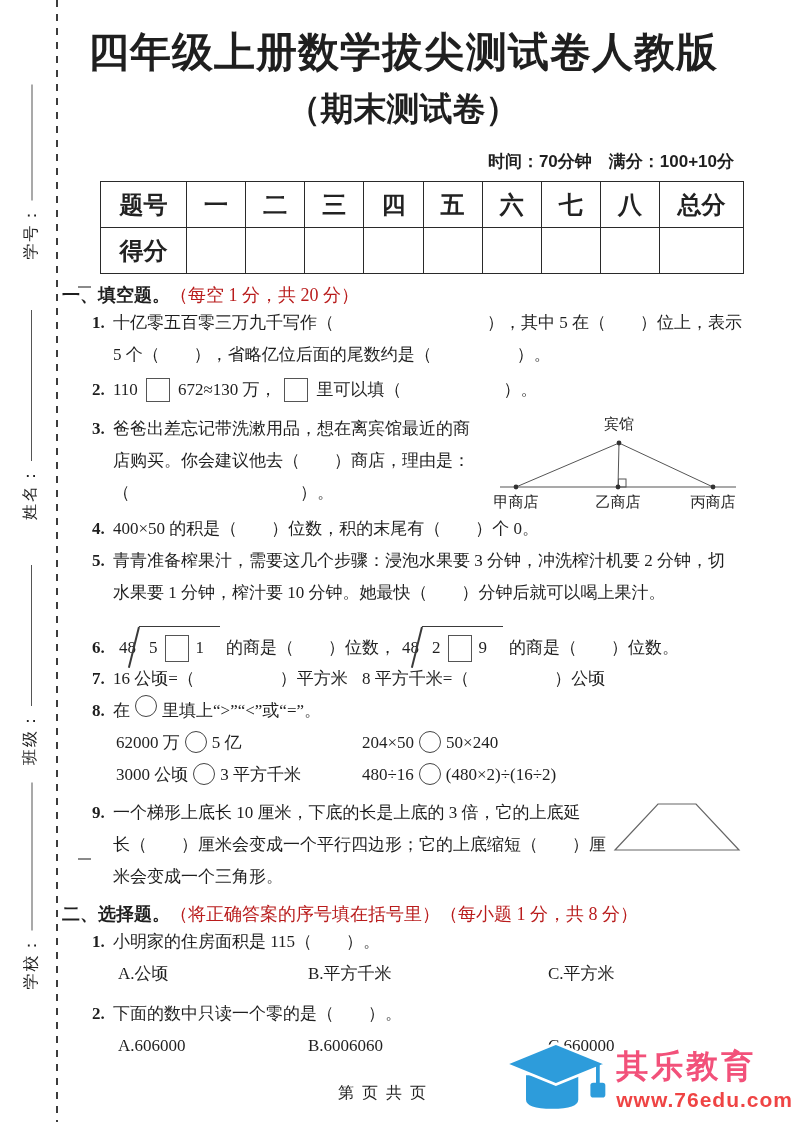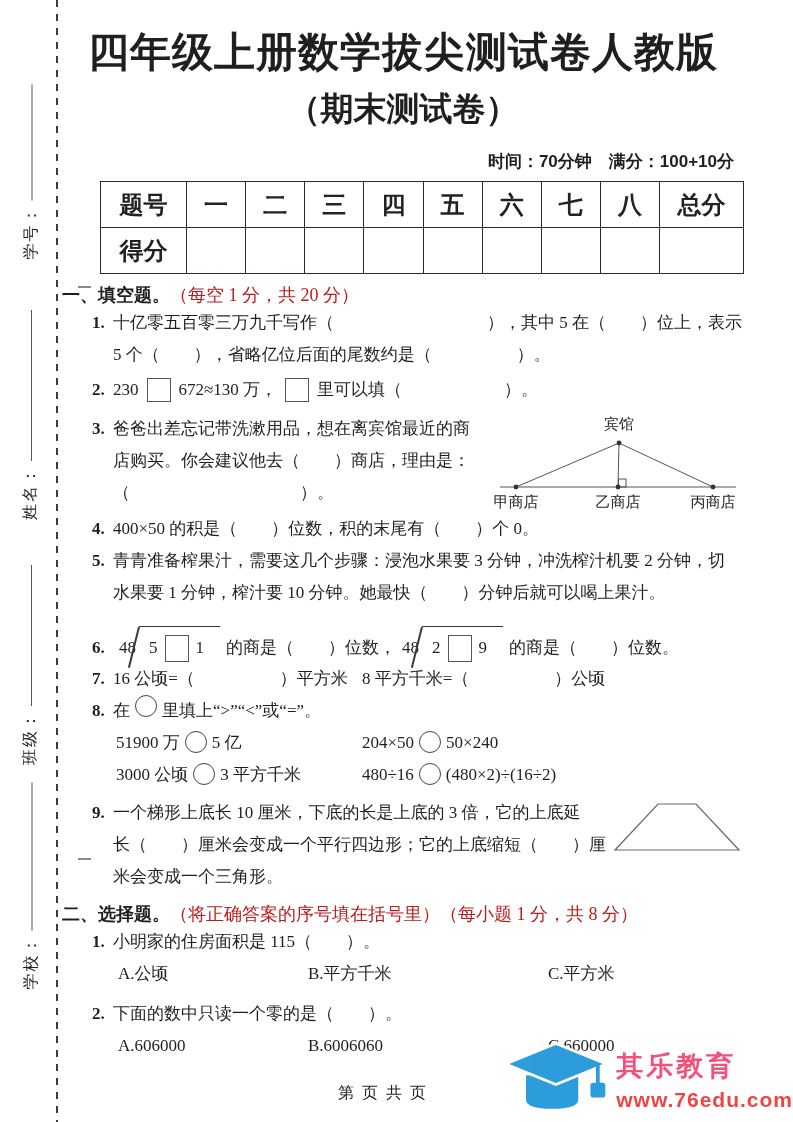--- a/index.html
+++ b/index.html
@@ -95,21 +95,21 @@
 
   .opts { display:flex; margin-left:56px; white-space:nowrap; }
   .opt-a { width:190px; } .opt-b { width:240px; }
 
   .footer { position:absolute; left:338px; top:1083px; font-size:16px; letter-spacing:2px; color:#222; }
 
   
   .logo { position:absolute; right:0; bottom:2px; display:flex; align-items:center; }
   .logo-text { margin-left:6px; }
   .brand {
-    font-family:"Liberation Sans", sans-serif; font-weight:900; font-size:27px;
+    font-family:"Liberation Sans", sans-serif; font-weight:900; font-size:32px;
     line-height:44px; color:#f2517a; letter-spacing:3px;
   }
   .brand-url {
     font-family:"Liberation Sans", sans-serif; font-weight:700; font-size:21px;
     color:#ef4444; letter-spacing:1px; margin-top:0px;
   }
 </style>
 </head>
 <body>
 
@@ -189,21 +189,21 @@
     <div class="q-first q-line">
       <span class="q-num">1.</span>
       <span>十亿零五百零三万九千写作（　　　　　　　　　），其中 5 在（　　）位上，表示</span>
     </div>
     <div class="q-cont q-line">5 个（　　），省略亿位后面的尾数约是（　　　　　）。</div>
   </div>
 
   <div class="q">
     <div class="q-first q-line" style="align-items:center; height:38px;">
       <span class="q-num">2.</span>
-      <span>230</span>
+      <span>110</span>
       <span class="blank-box"></span>
       <span>672≈130 万，</span>
       <span class="blank-box"></span>
       <span>里可以填（　　　　　　）。</span>
     </div>
   </div>
 
   <div class="q q3-wrap">
     <div class="q3-text">
       <div class="q-first q-line">
@@ -277,21 +277,21 @@
 
   <div class="q">
     <div class="q-first q-line">
       <span class="q-num">8.</span>
       <span>在</span>
       <span class="cmp-circle"></span>
       <span>里填上“&gt;”“&lt;”或“=”。</span>
     </div>
     <div class="q8-row">
       <span class="q8-c1">
-        <span>51900 万</span><span class="cmp-circle"></span><span>5 亿</span>
+        <span>62000 万</span><span class="cmp-circle"></span><span>5 亿</span>
       </span>
       <span class="q8-c2">
         <span>204×50</span><span class="cmp-circle"></span><span>50×240</span>
       </span>
     </div>
     <div class="q8-row">
       <span class="q8-c1">
         <span>3000 公顷</span><span class="cmp-circle"></span><span>3 平方千米</span>
       </span>
       <span class="q8-c2">

